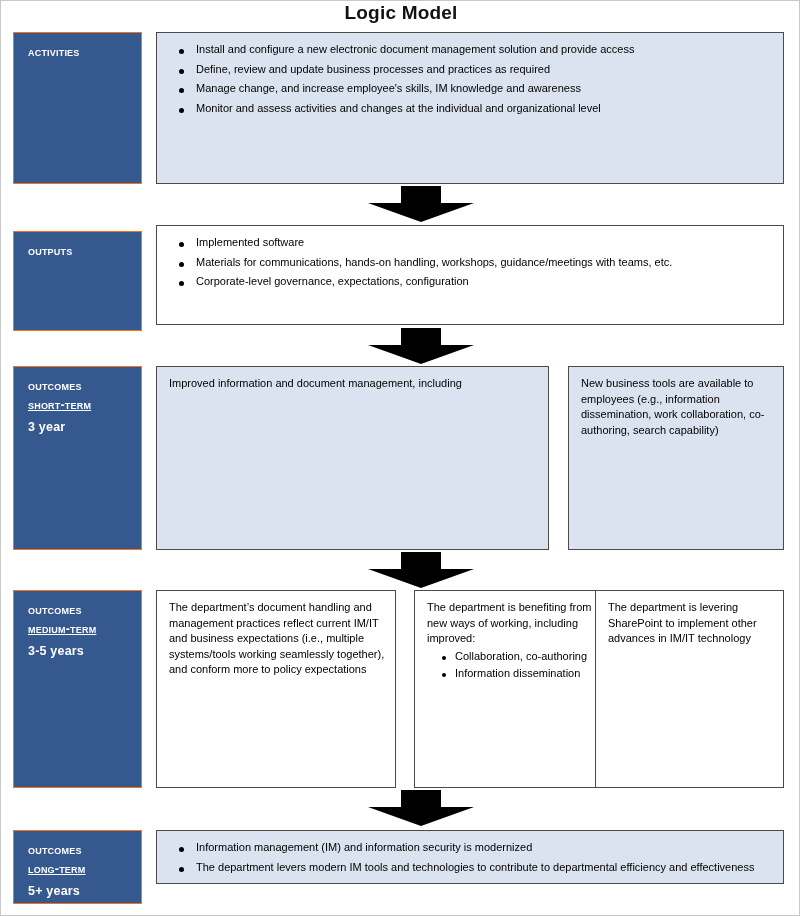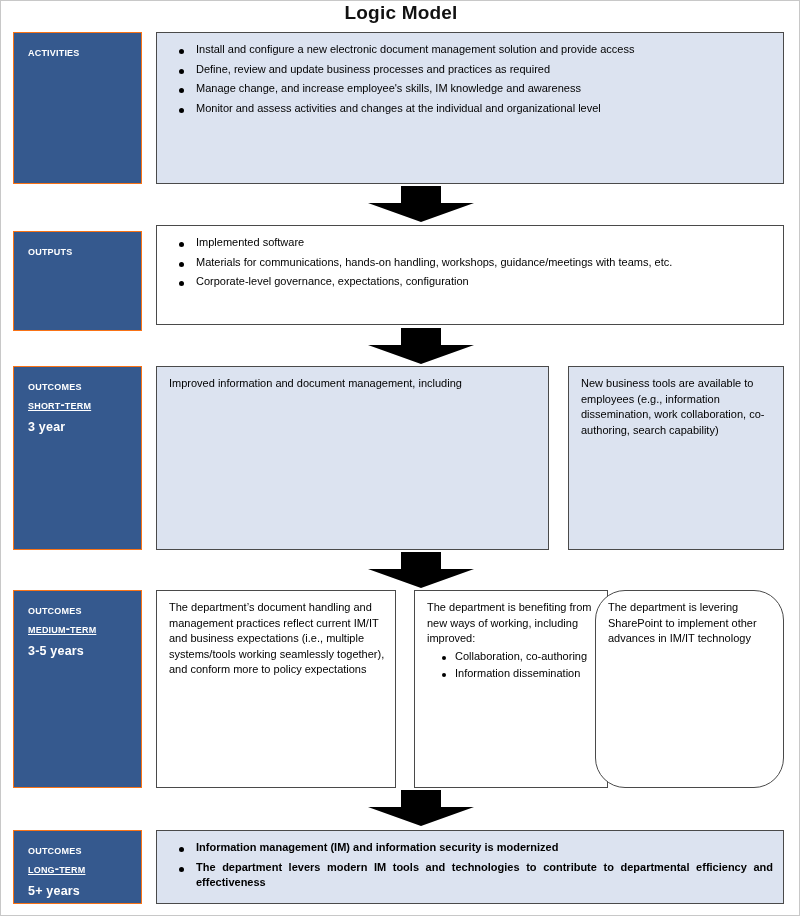--- a/index.html
+++ b/index.html
@@ -219,39 +219,39 @@
     </div>
 
     <div class="content-box" style="left:413px; top:589px; width:194px; height:198px;">
       <p class="para">The department is benefiting from new ways of working, including improved:</p>
       <ul class="bullets tight indented">
         <li>Collaboration, co-authoring</li>
         <li>Information dissemination</li>
       </ul>
     </div>
 
-    <div class="content-box" style="left:594px; top:589px; width:189px; height:198px;border-radius:30px;">
+    <div class="content-box" style="left:594px; top:589px; width:189px; height:198px;">
       <p class="para">The department is levering SharePoint to implement other advances in IM/IT technology</p>
     </div>
   </div>
 
   <div class="arrow" style="left:367px; top:789px;">
     <svg width="106" height="36" viewBox="0 0 106 36">
       <polygon points="33,0 73,0 73,17 106,17 53,36 0,17 33,17" fill="#000000"></polygon>
     </svg>
   </div>
 
   <div class="row">
     <div class="label-box" style="top:829px; height:74px;">
       <div class="label-line">Outcomes</div>
       <div class="label-line underline">Long-Term</div>
       <div class="label-line plain">5+ years</div>
     </div>
 
-    <div class="content-box tinted" style="left:155px; top:829px; width:628px; height:74px;font-weight:bold;">
+    <div class="content-box tinted" style="left:155px; top:829px; width:628px; height:54px;">
       <ul class="bullets">
         <li>Information management (IM) and information security is modernized</li>
         <li class="justify">The department levers modern IM tools and technologies to contribute to departmental efficiency and effectiveness</li>
       </ul>
     </div>
   </div>
 
 </div>
 
 </body></html>

